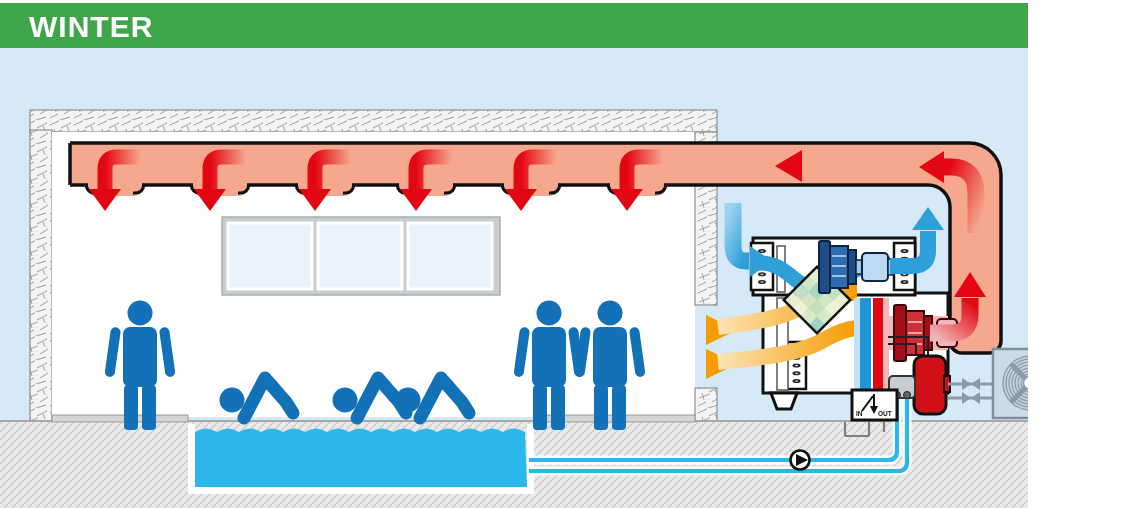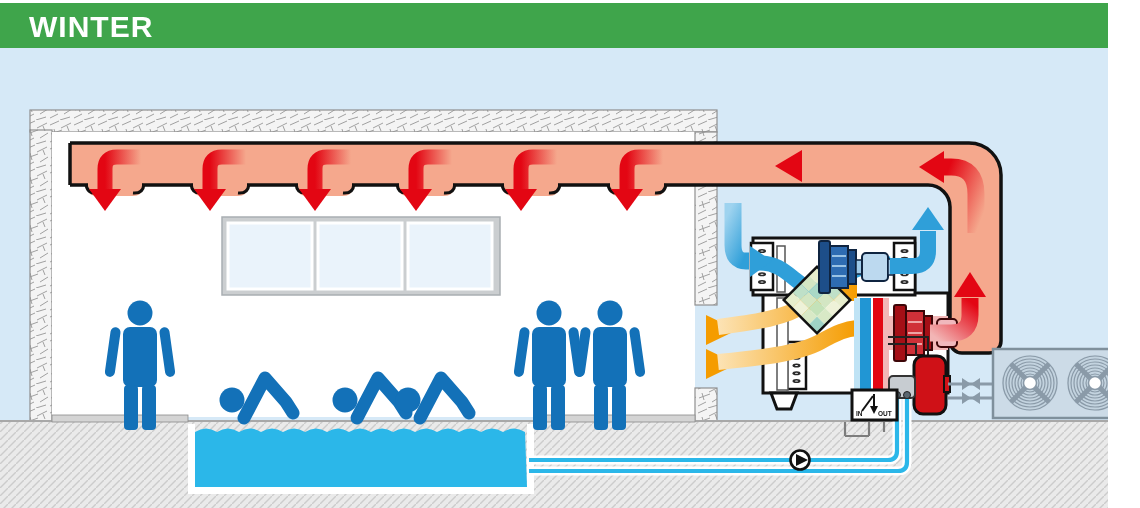--- a/index.html
+++ b/index.html
@@ -1,16 +1,16 @@
 <!DOCTYPE html>
 <html style="--banner_green: #3fa54b; --sky: #d6e9f7; --duct: #f5a88d; --red: #e30613; --red_light: #f2b5b5; --orange: #f59c00; --orange_light: #fce3b5; --blue: #2f9fd9; --blue_light: #9ed3ef; --person: #1371b8; --water: #2bb7e9; --coil_blue: #2196d4; --coil_blue_light: #bfe3f5; --coil_red: #e30613; --coil_pink: #f2b7b7; --ground: #eaeaea; --metal_gray: #8a9aa8; --unit_body: #ccdbe7;"><head>
 <meta charset="utf-8">
 <style>
   html,body{margin:0;padding:0;background:#ffffff;font-family:"Liberation Sans",sans-serif;}
-  .stage{width:1108px;height:508px;position:relative;overflow:hidden;background:#fff;}
+  .stage{width:1028px;height:508px;position:relative;overflow:hidden;background:#fff;}
   svg{display:block;}
   text{font-family:"Liberation Sans",sans-serif;}
 </style>
 </head>
 <body>
 
 <div class="stage">
 <svg width="1140" height="508" viewBox="0 0 1140 508" xmlns="http://www.w3.org/2000/svg">
   <defs>
     <pattern id="hGround" width="8" height="8" patternUnits="userSpaceOnUse">

